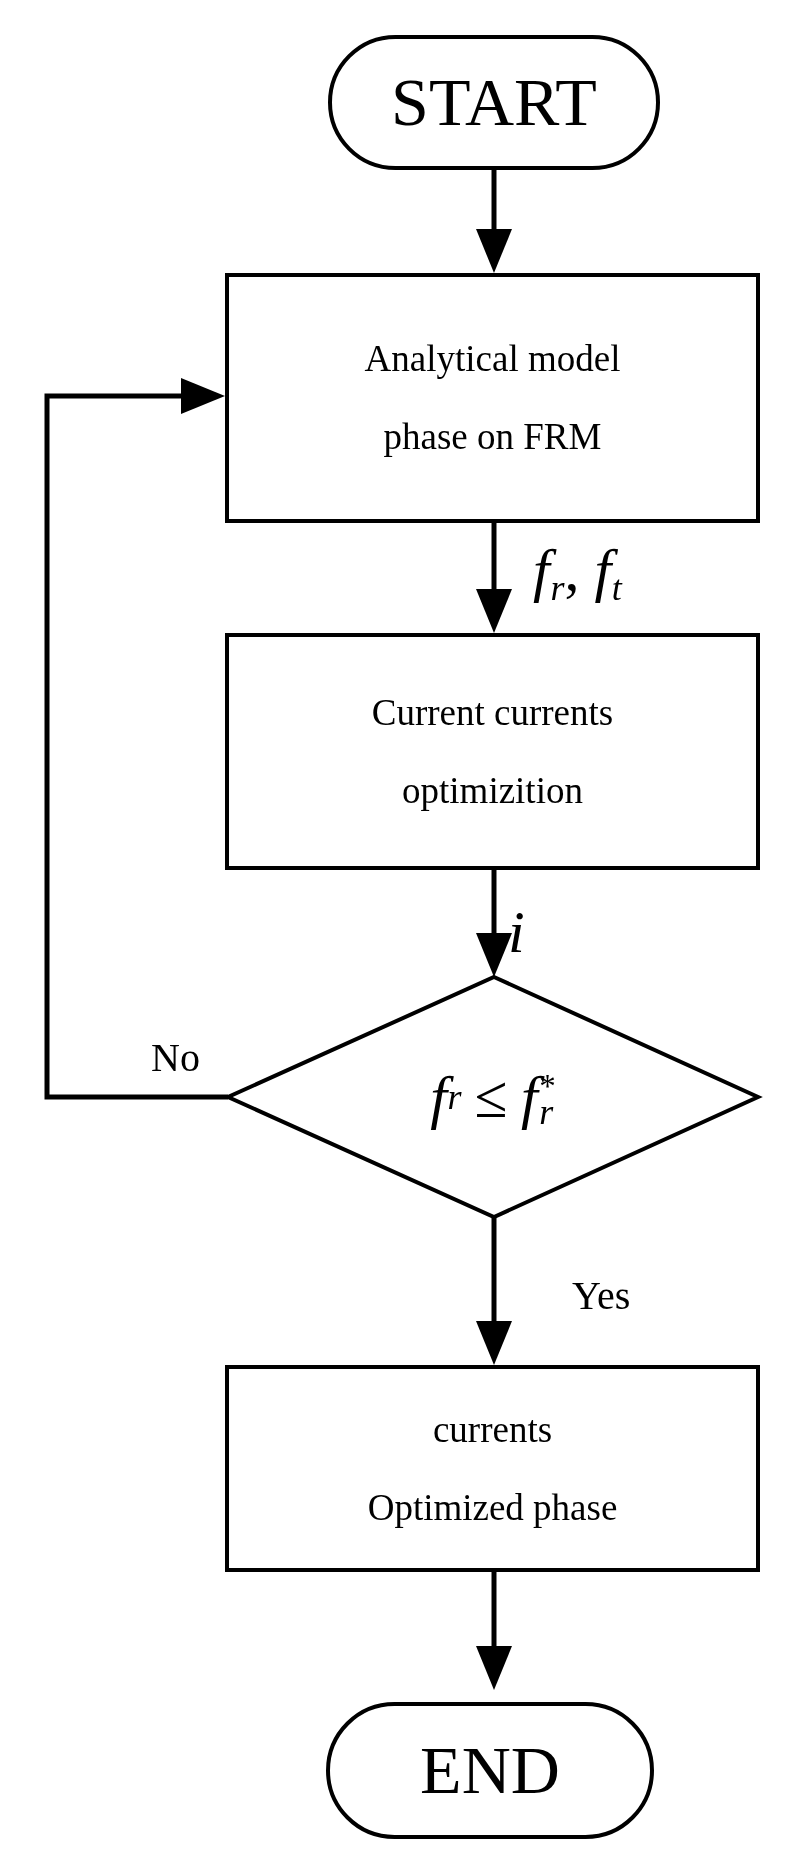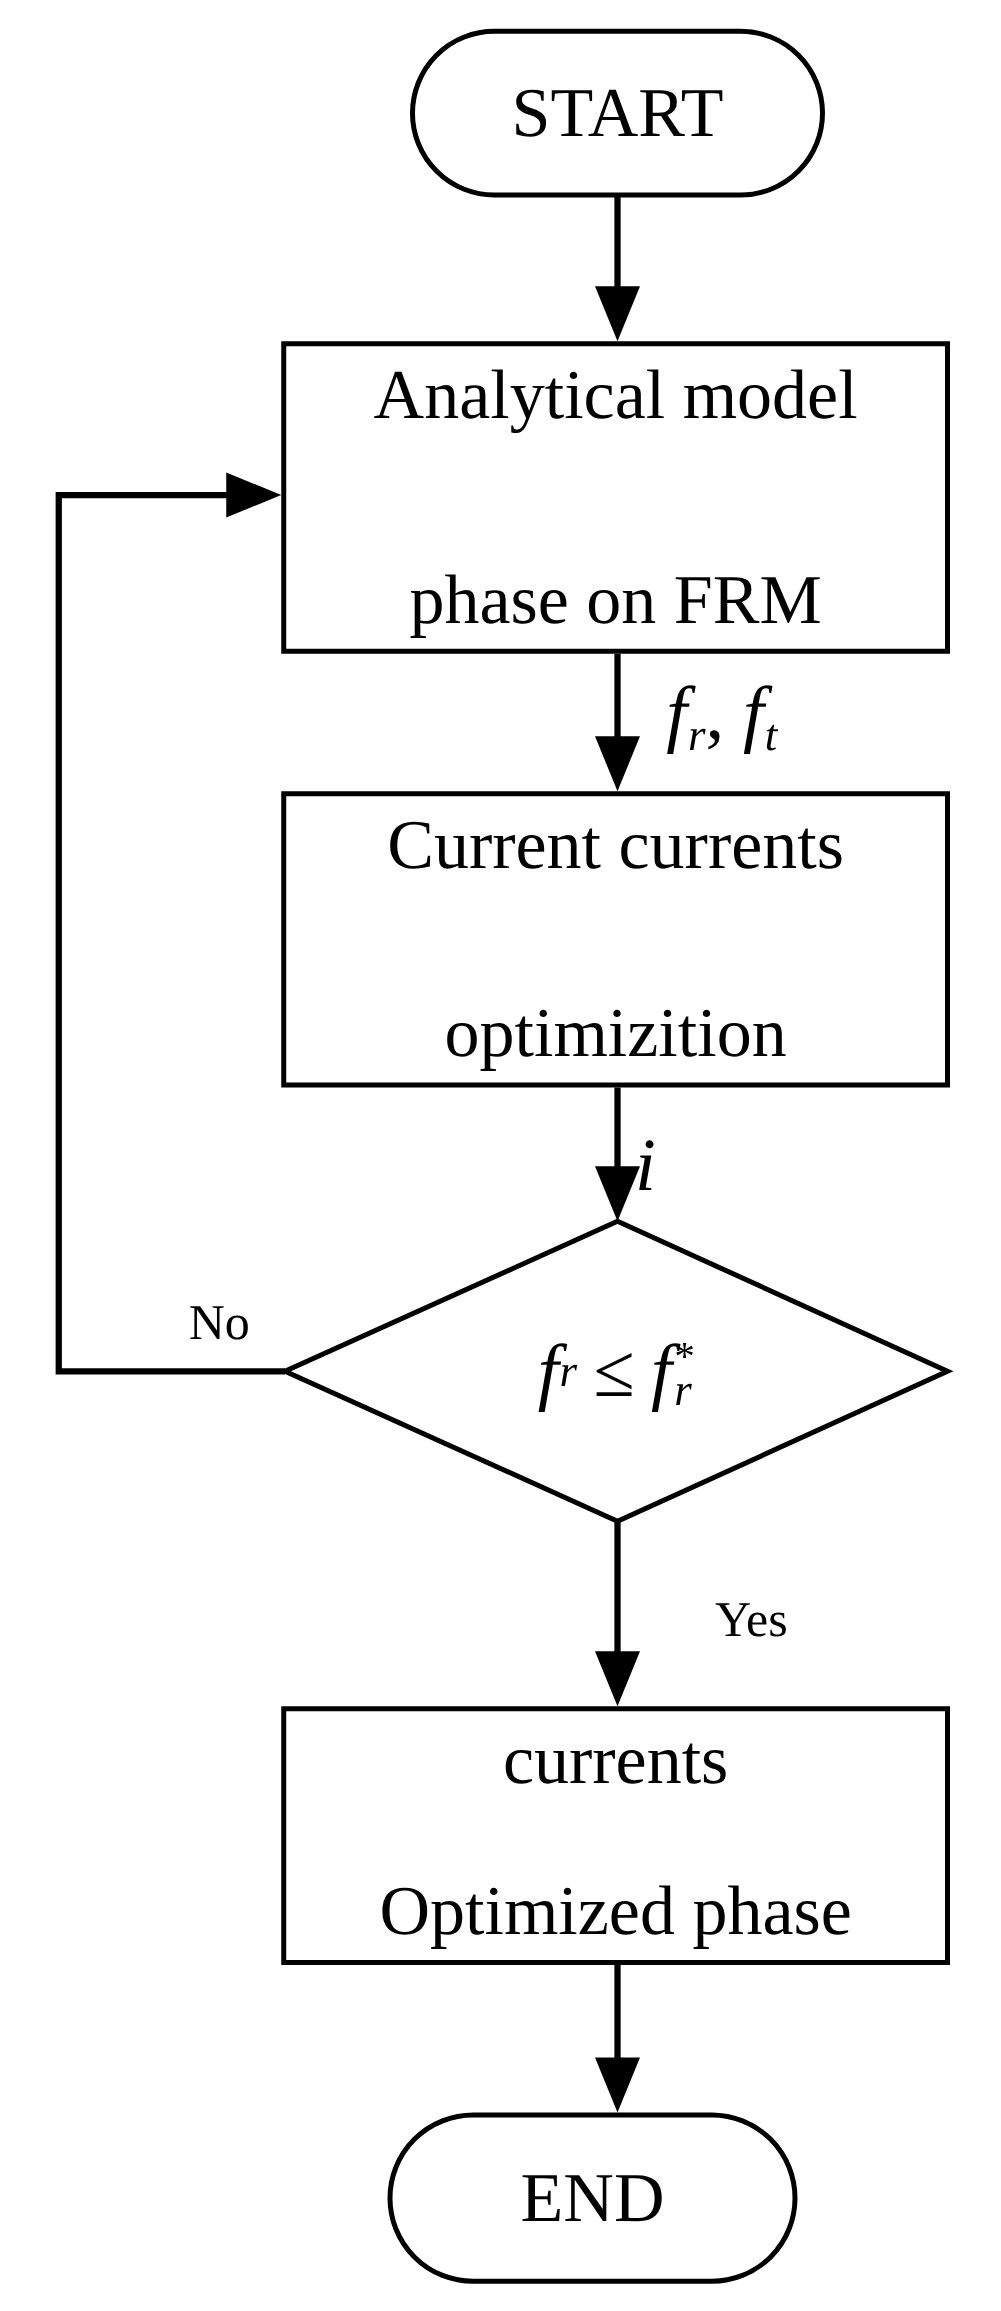--- a/index.html
+++ b/index.html
@@ -29,26 +29,26 @@
     background: #ffffff;
     border: 4px solid #000000;
     display: flex;
     flex-direction: column;
     align-items: center;
     justify-content: center;
     text-align: center;
   }
   .terminator {
     border-radius: 70px;
-    font-size: 56px;
+    font-size: 68px;
+    margin-top: 12px;
   }
   .process {
-    font-size: 56px;
+    font-size: 37px;
     line-height: 78px;
-    justify-content: space-between;
   }
   .process span { display: block; }
   .decision-text {
     position: absolute;
     left: 258px;
     top: 1040px;
     width: 470px;
     height: 114px;
     display: flex;
     align-items: center;
@@ -160,17 +160,17 @@
       </span>
   </div>
 
   <div class="edge-label word-label" style="left:572px; top:1272px;text-align:right;">Yes</div>
 
   <div class="node process" style="left:225px; top:1365px; width:535px; height:207px;">
     <span>currents</span>
     <span>Optimized phase</span>
   </div>
 
-  <div class="node terminator" style="left:310px; top:1690px; width:328px; height:137px;">
+  <div class="node terminator" style="left:326px; top:1690px; width:328px; height:137px;">
     <span>END</span>
   </div>
 
 </div>
 
 </body></html>

